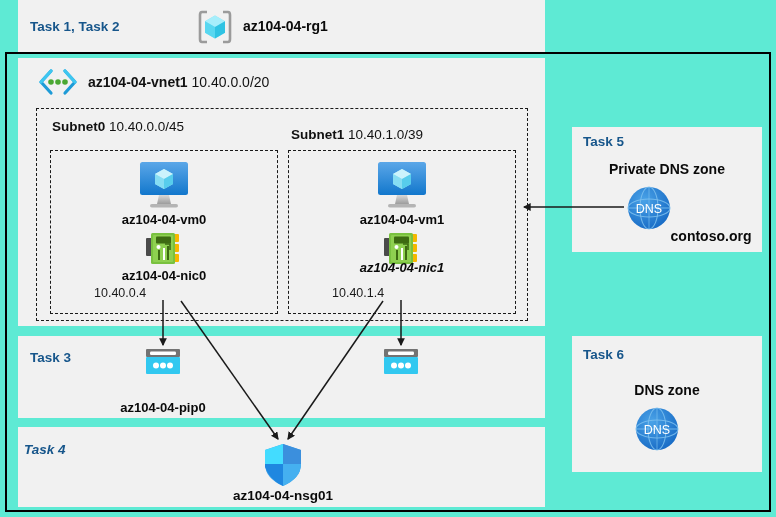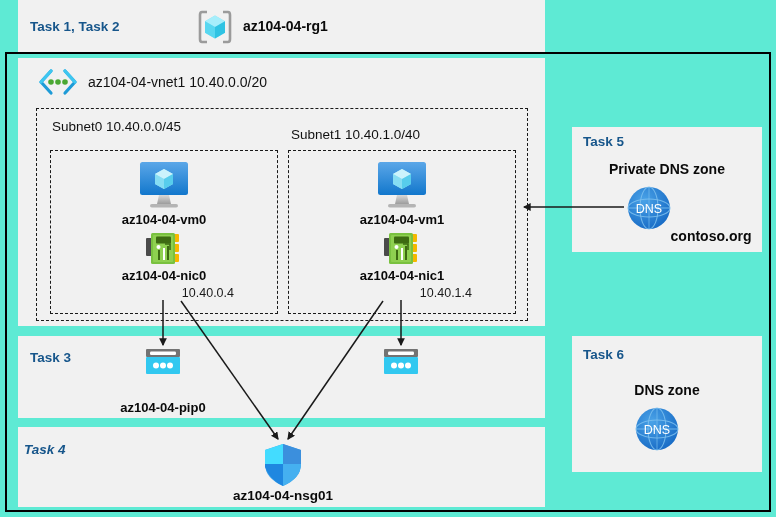--- a/index.html
+++ b/index.html
@@ -7,26 +7,26 @@
   #canvas{position:relative;width:776px;height:517px;background:#5eead4;overflow:hidden;}
 
   
   .frame{position:absolute;left:5px;top:52px;width:766px;height:460px;border:2px solid #000;box-sizing:border-box;}
 
   .panel{position:absolute;background:#f1f1f1;box-sizing:border-box;}
 
   .task-label{position:absolute;color:#17568b;font-weight:bold;font-size:13.5px;letter-spacing:0px;white-space:nowrap;}
 
   .node-label{position:absolute;text-align:center;white-space:nowrap;font-size:13px;font-weight:bold;color:#0a0a0a;}
-  .node-sub{position:absolute;text-align:right;white-space:nowrap;font-size:12.5px;font-weight:normal;color:#1a1a1a;}
+  .node-sub{position:absolute;text-align:left;white-space:nowrap;font-size:12.5px;font-weight:normal;color:#1a1a1a;}
 
   .dashbox{position:absolute;border:1.6px dashed #1a1a1a;box-sizing:border-box;}
 
   .hdr{position:absolute;white-space:nowrap;font-size:13.5px;color:#111;}
-  .hdr b{font-weight:normal;}
+  .hdr b{font-weight:bold;}
   .hdr span.plain{font-weight:normal;}
 
   svg.ov{position:absolute;left:0;top:0;width:776px;height:517px;pointer-events:none;}
 
   .ico{position:absolute;}
 </style>
 </head>
 <body>
 
 <div id="canvas">
@@ -65,21 +65,21 @@
     <b>az104-04-vnet1</b><span>&nbsp;</span><span class="plain">10.40.0.0/20</span>
   </div>
 
   <div class="dashbox" style="left:36px;top:108px;width:492px;height:213px;"></div>
 
   <div class="hdr" style="left:52px;top:119px;">
     <b>Subnet0</b><span>&nbsp;</span><span class="plain">10.40.0.0/45</span>
   </div>
 
   <div class="hdr" style="left:291px;top:127px;">
-    <b>Subnet1</b><span>&nbsp;</span><span class="plain">10.40.1.0/40</span>
+    <b>Subnet1</b><span>&nbsp;</span><span class="plain">10.40.1.0/39</span>
   </div>
 
   <div class="dashbox" style="left:50px;top:150px;width:228px;height:164px;"></div>
 
   <div class="dashbox" style="left:288px;top:150px;width:228px;height:164px;"></div>
 
   <div class="ico" style="left:131px;top:159px;">
     <svg width="66" height="52" viewBox="0 0 66 52">
       <defs>
         <linearGradient id="vmg" x1="0" y1="0" x2="0" y2="1">
@@ -143,21 +143,21 @@
       <rect x="5" y="1" width="24" height="31" rx="1.5" fill="#79c13f"></rect>
       <rect x="7" y="3" width="20" height="27" rx="1" fill="#8ed050"></rect>
       <rect x="10" y="4.5" width="15" height="7" rx="1" fill="#3d6b12"></rect>
       <circle cx="12.5" cy="15" r="2" fill="#ffffff"></circle>
       <rect x="12" y="18" width="2" height="10" fill="#3d6b12"></rect>
       <rect x="17" y="16" width="2" height="12" fill="#ffffff"></rect>
       <rect x="21" y="14" width="2" height="14" fill="#3d6b12"></rect>
       <path d="M19 12 h5 v6" fill="none" stroke="#3d6b12" stroke-width="1.6"></path>
     </svg>
   </div>
-  <div class="node-label" style="left:332px;top:268px;width:140px;">az104-04-nic1</div>
+  <div class="node-label" style="left:332px;top:260px;width:140px;font-style:italic;">az104-04-nic1</div>
   <div class="node-sub" style="left:332px;top:286px;width:140px;">10.40.1.4</div>
 
   <div class="panel" style="left:18px;top:336px;width:527px;height:82px;"></div>
   <div class="task-label" style="left:30px;top:350px;">Task 3</div>
 
   <div class="ico" style="left:144px;top:347px;">
     <svg width="38" height="32" viewBox="0 0 38 32">
       <rect x="2" y="2" width="34" height="8" rx="1" fill="#737373"></rect>
       <rect x="6" y="4.5" width="26" height="3.4" rx="1.2" fill="#ffffff"></rect>
       <rect x="2" y="10" width="34" height="17" rx="1" fill="#32c8f0"></rect>

